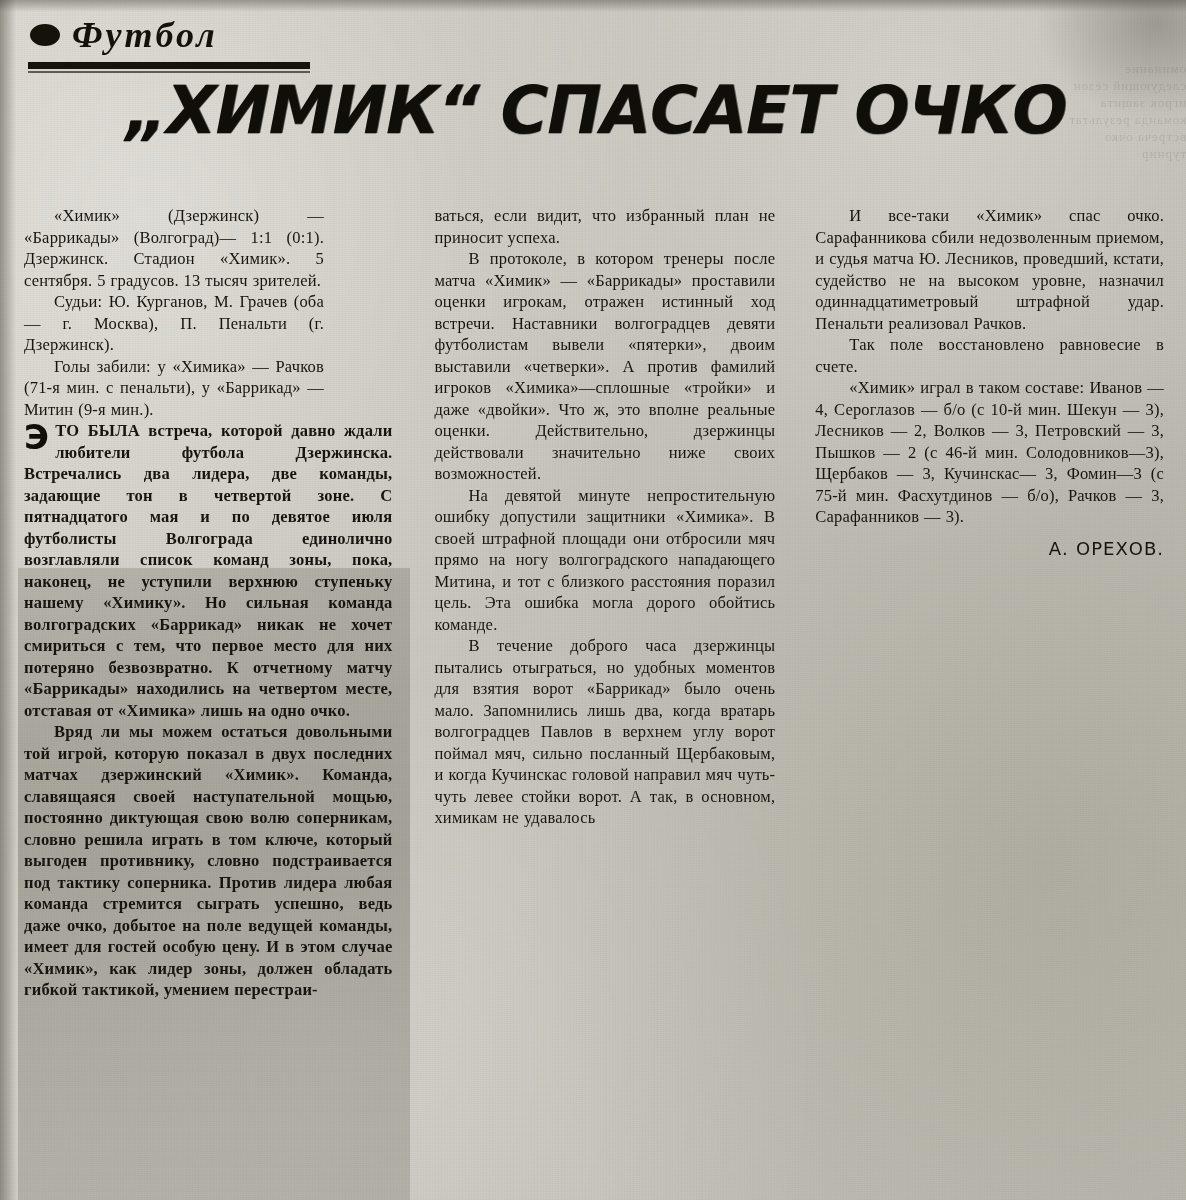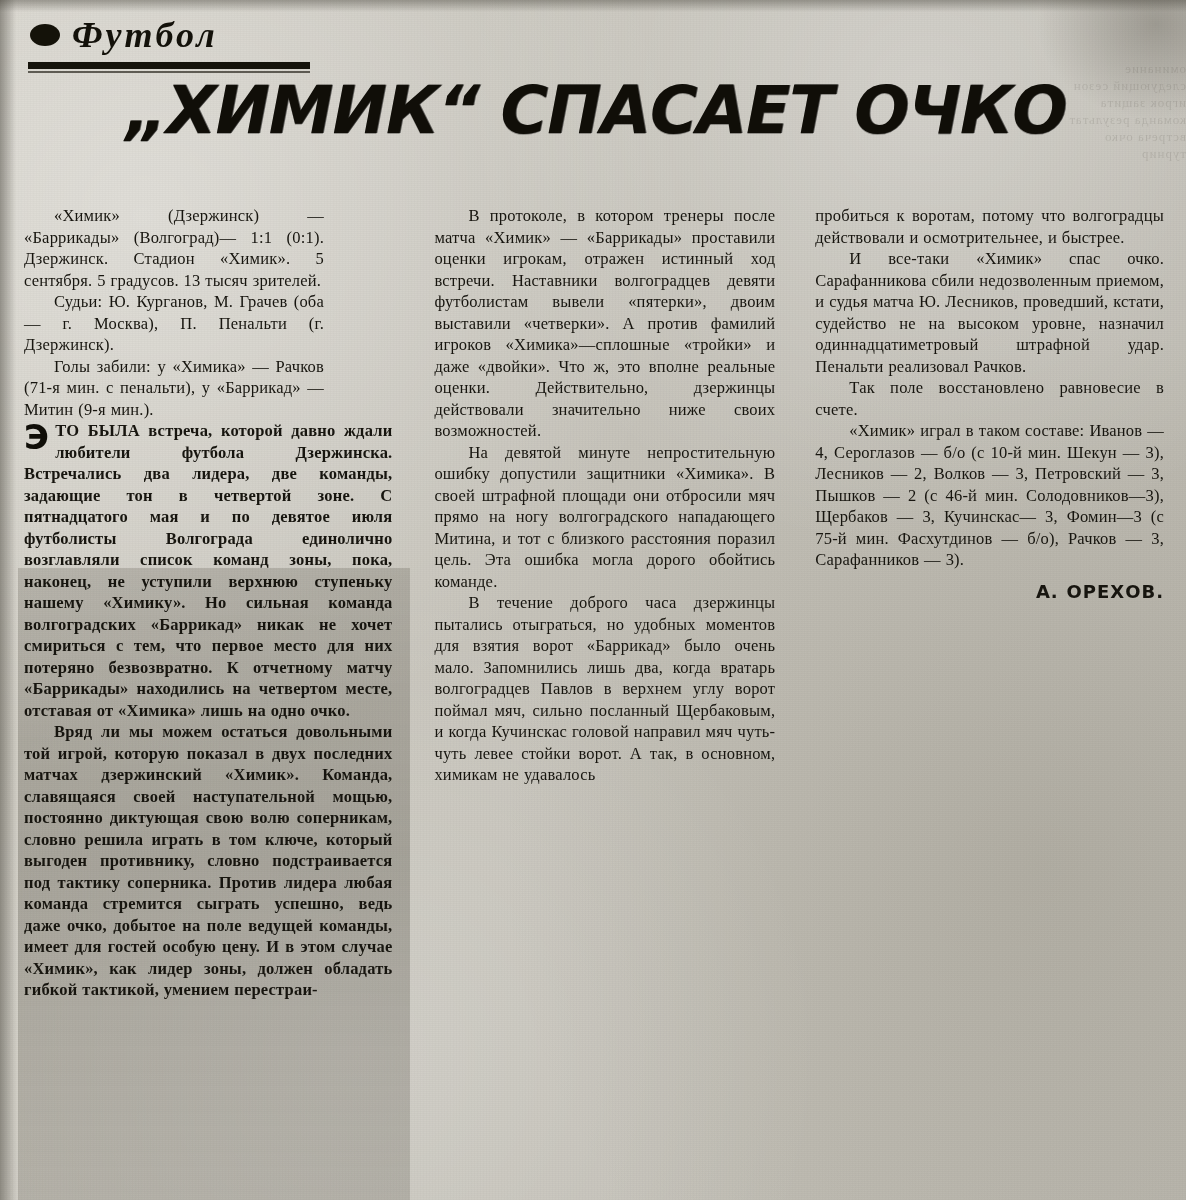--- a/index.html
+++ b/index.html
@@ -174,21 +174,21 @@
     z-index: 2;
     font-weight: 600;
   }
   .bodyblock p { text-indent: 30px; }
   .bodyblock p:first-of-type { text-indent: 0; }
 
   .signature {
     margin-top: 10px;
     text-align: right;
     font-family: "DejaVu Sans", sans-serif;
-    font-weight: bold;
+    font-weight: normal;
     font-size: 18px;
     letter-spacing: 1px;
   }
 
   
   .smudge {
     position: absolute;
     right: 0; top: 0;
     width: 150px; height: 120px;
     background: radial-gradient(ellipse at 80% 20%, rgba(80,76,66,0.35), rgba(80,76,66,0) 70%);
@@ -239,27 +239,27 @@
         <p>Голы забили: у «Химика» — Рачков (71-я мин. с пенальти), у «Баррикад» — Митин (9-я мин.).</p>
       </div>
       <div class="bodyblock">
         <span class="dropcap">Э</span>
         <p>ТО БЫЛА встреча, которой давно ждали любители футбола Дзержинска. Встречались два лидера, две команды, задающие тон в четвертой зоне. С пятнадцатого мая и по девятое июля футболисты Волгограда единолично возглавляли список команд зоны, пока, наконец, не уступили верхнюю ступеньку нашему «Химику». Но сильная команда волгоградских «Баррикад» никак не хочет смириться с тем, что первое место для них потеряно безвозвратно. К отчетному матчу «Баррикады» находились на четвертом месте, отставая от «Химика» лишь на одно очко.</p>
         <p>Вряд ли мы можем остаться довольными той игрой, которую показал в двух последних матчах дзержинский «Химик». Команда, славящаяся своей наступательной мощью, постоянно диктующая свою волю соперникам, словно решила играть в том ключе, который выгоден противнику, словно подстраивается под тактику соперника. Против лидера любая команда стремится сыграть успешно, ведь даже очко, добытое на поле ведущей команды, имеет для гостей особую цену. И в этом случае «Химик», как лидер зоны, должен обладать гибкой тактикой, умением перестраи-</p>
       </div>
     </div>
 
     <div class="col col-2">
+      <p class="noindent">ваться, если видит, что избранный план не приносит успеха.</p>
       <p>В протоколе, в котором тренеры после матча «Химик» — «Баррикады» проставили оценки игрокам, отражен истинный ход встречи. Наставники волгоградцев девяти футболистам вывели «пятерки», двоим выставили «четверки». А против фамилий игроков «Химика»—сплошные «тройки» и даже «двойки». Что ж, это вполне реальные оценки. Действительно, дзержинцы действовали значительно ниже своих возможностей.</p>
       <p>На девятой минуте непростительную ошибку допустили защитники «Химика». В своей штрафной площади они отбросили мяч прямо на ногу волгоградского нападающего Митина, и тот с близкого расстояния поразил цель. Эта ошибка могла дорого обойтись команде.</p>
       <p>В течение доброго часа дзержинцы пытались отыграться, но удобных моментов для взятия ворот «Баррикад» было очень мало. Запомнились лишь два, когда вратарь волгоградцев Павлов в верхнем углу ворот поймал мяч, сильно посланный Щербаковым, и когда Кучинскас головой направил мяч чуть-чуть левее стойки ворот. А так, в основном, химикам не удавалось</p>
     </div>
 
     <div class="col col-3">
-      <p class="noindent">пробиться к воротам, потому что волгоградцы действовали и осмотрительнее, и быстрее.</p>
       <p>И все-таки «Химик» спас очко. Сарафанникова сбили недозволенным приемом, и судья матча Ю. Лесников, проведший, кстати, судейство не на высоком уровне, назначил одиннадцатиметровый штрафной удар. Пенальти реализовал Рачков.</p>
       <p>Так поле восстановлено равновесие в счете.</p>
       <p>«Химик» играл в таком составе: Иванов — 4, Сероглазов — б/о (с 10-й мин. Шекун — 3), Лесников — 2, Волков — 3, Петровский — 3, Пышков — 2 (с 46-й мин. Солодовников—3), Щербаков — 3, Кучинскас— 3, Фомин—3 (с 75-й мин. Фасхутдинов — б/о), Рачков — 3, Сарафанников — 3).</p>
       <div class="signature">А. ОРЕХОВ.</div>
     </div>
 
   </div>
 </div>
 
 </body></html>

